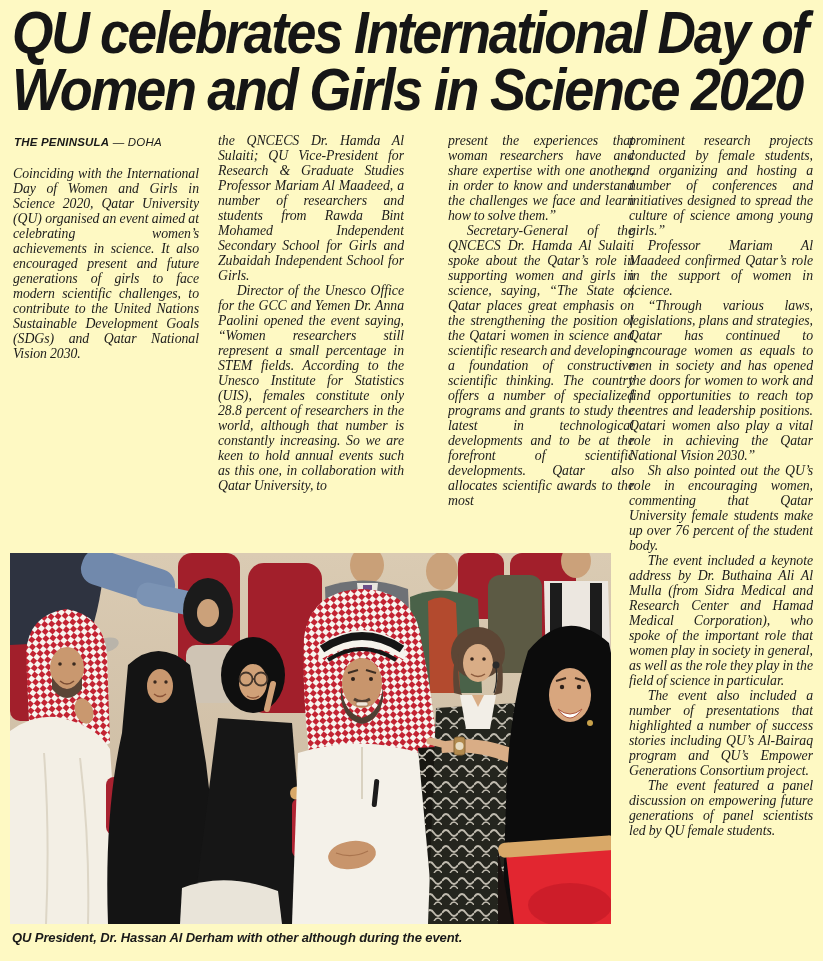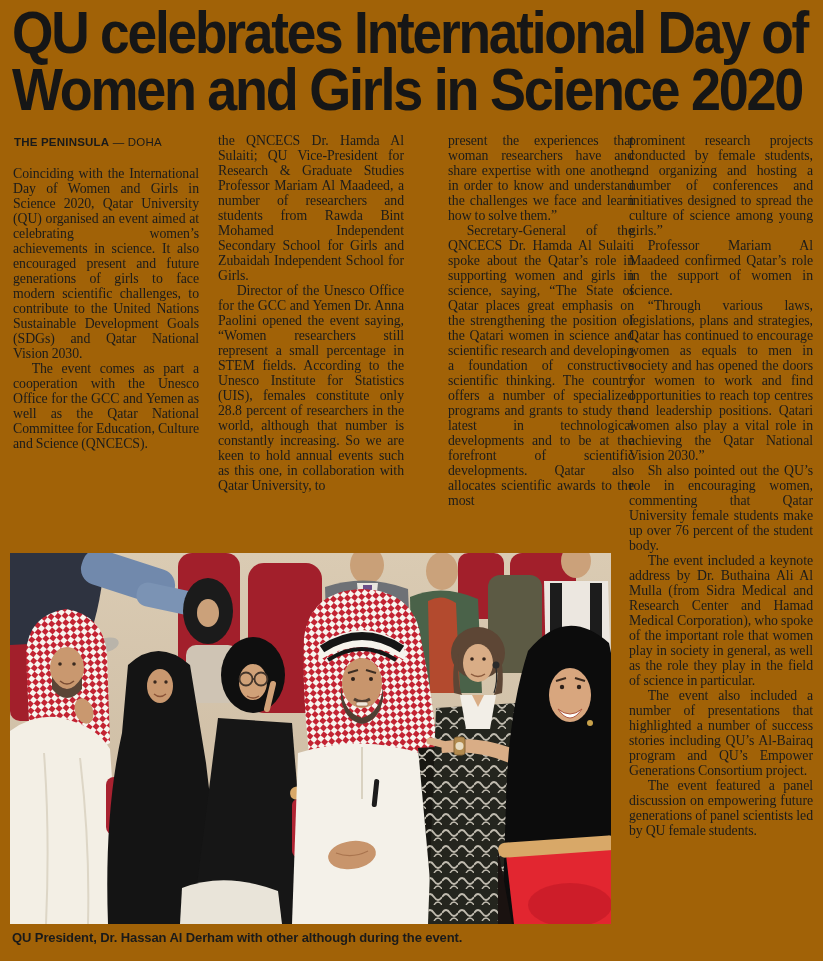--- a/index.html
+++ b/index.html
@@ -1,18 +1,18 @@
 <!DOCTYPE html>
 <html lang="en" style="--c-photo_bg_top: #dacbb3; --c-photo_bg_bottom: #c9b79e; --c-seat_red_dark: #a21f2b; --c-seat_red_bright: #e22630; --c-thobe_white: #f3efe5; --c-abaya_black: #141414; --c-ghutra_red: #c32332; --c-armrest_tan: #d8a868; --c-skin: #c9986f;"><head>
 <meta charset="utf-8">
 <style>
   html,body{margin:0;padding:0;background:#fff;}
   .page{
-    position:relative;width:823px;height:961px;background:#a16207;
-    font-family:"Liberation Serif",serif;color:#1b1b1b;overflow:hidden;
+    position:relative;width:823px;height:961px;background:#fef9c3;
+    font-family:"Liberation Serif",serif;color:#1b1b1b;overflow:hidden;font-style:italic;
   }
   
   .headline{position:absolute;left:12px;top:4px;width:805px;
     font-family:"Liberation Sans",sans-serif;font-weight:bold;color:#161616;}
   .headline .fitline{display:inline-block;white-space:nowrap;
     font-size:60px;line-height:57px;letter-spacing:-2.5px;transform-origin:0 50%;}
   
   .byline{position:absolute;left:14px;top:136px;
     font-family:"Liberation Sans",sans-serif;font-size:11.5px;color:#1a1a1a;
     letter-spacing:.2px;white-space:nowrap;text-align:right;}
@@ -58,21 +58,20 @@
   </div>
 
   <div class="byline">
     <span class="src">THE PENINSULA</span>
     <span>—</span>
     <span>DOHA</span>
   </div>
 
   <div class="col col-1">
       <p class="para">Coinciding with the International Day of Women and Girls in Science 2020, Qatar University (QU) organised an event aimed at celebrating women’s achievements in science. It also encouraged present and future generations of girls to face modern scientific challenges, to contribute to the United Nations Sustainable Development Goals (SDGs) and Qatar National Vision 2030.</p>
-      <p class="para indent">The event comes as part a cooperation with the Unesco Office for the GCC and Yemen as well as the Qatar National Committee for Education, Culture and Science (QNCECS).</p>
     </div>
   <div class="col col-2">
       <p class="para">the QNCECS Dr. Hamda Al Sulaiti; QU Vice-President for Research &amp; Graduate Studies Professor Mariam Al Maadeed, a number of researchers and students from Rawda Bint Mohamed Independent Secondary School for Girls and Zubaidah Independent School for Girls.</p>
       <p class="para indent">Director of the Unesco Office for the GCC and Yemen Dr. Anna Paolini opened the event saying, “Women researchers still represent a small percentage in STEM fields. According to the Unesco Institute for Statistics (UIS), females constitute only 28.8 percent of researchers in the world, although that number is constantly increasing. So we are keen to hold annual events such as this one, in collaboration with Qatar University, to</p>
     </div>
   <div class="col col-3">
       <p class="para">present the experiences that woman researchers have and share expertise with one another, in order to know and understand the challenges we face and learn how to solve them.”</p>
       <p class="para indent">Secretary-General of the QNCECS Dr. Hamda Al Sulaiti spoke about the Qatar’s role in supporting women and girls in science, saying, “The State of Qatar places great emphasis on the strengthening the position of the Qatari women in science and scientific research and developing a foundation of constructive scientific thinking. The country offers a number of specialized programs and grants to study the latest in technological developments and to be at the forefront of scientific developments. Qatar also allocates scientific awards to the most</p>
     </div>
   <div class="col col-4">

